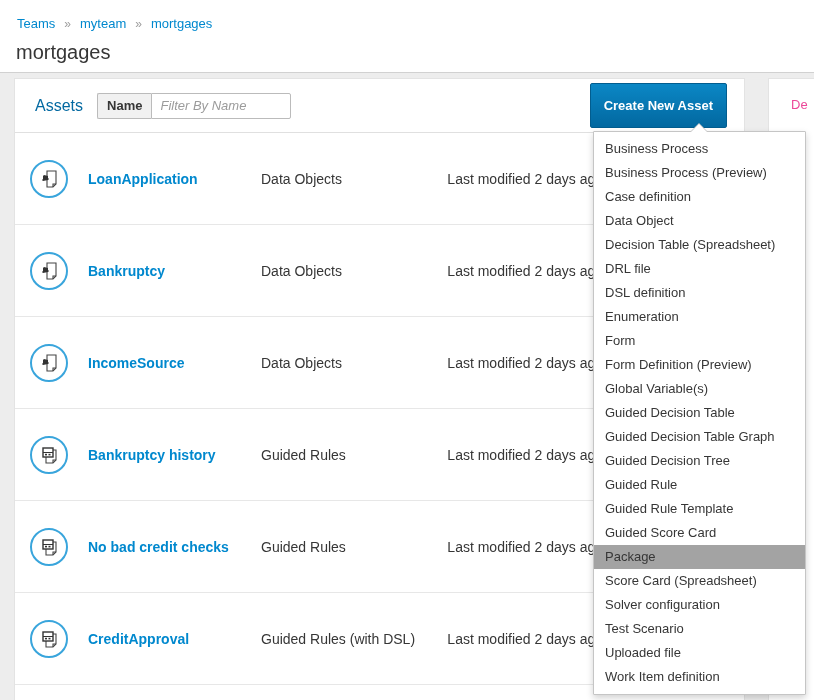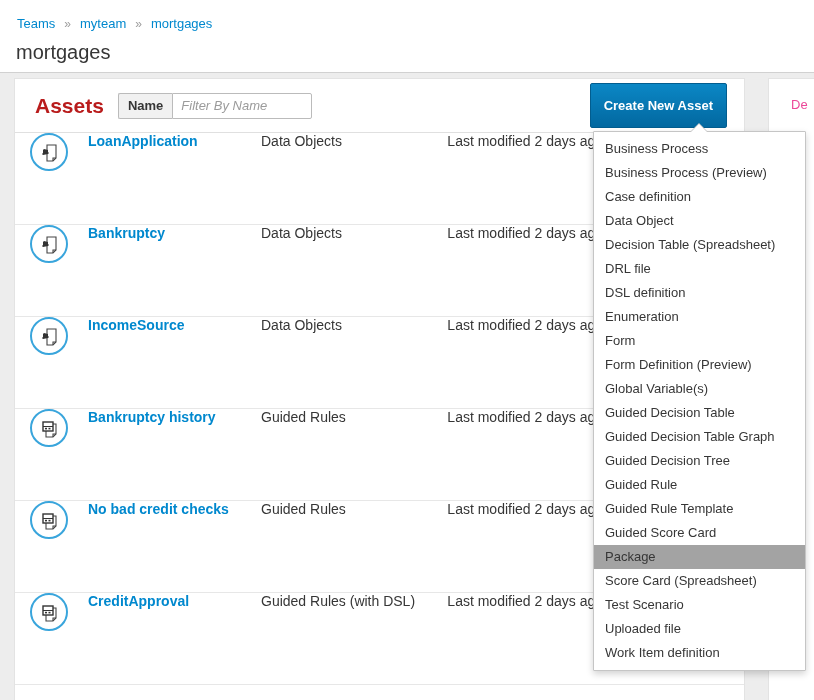--- a/index.html
+++ b/index.html
@@ -28,21 +28,21 @@
 
   
   .assets-panel {
     position:absolute; left:14px; top:78px; width:731px; height:640px;
     background:#fff; border:1px solid #e3e3e3; border-bottom:none;
   }
   .panel-header {
     height:54px; display:flex; align-items:center;
     border-bottom:1px solid #e0e0e0; padding:0 17px 0 20px;
   }
-  .panel-title { font-size:21px; color:#b91c1c; font-weight:700; margin-right:14px; }
+  .panel-title { font-size:16px; color:#0369a1; font-weight:400; margin-right:14px; }
   .filter-group { display:flex; height:26px; }
   .filter-addon {
     background:#f1f1f1; border:1px solid #bbb; border-right:none;
     font-size:13px; font-weight:700; color:#363636;
     display:flex; align-items:center; padding:0 9px;
     border-radius:2px 0 0 2px;
   }
   .filter-input {
     width:140px; border:1px solid #bbb; font-size:13px; padding:0 8px;
     font-family:"Liberation Sans", sans-serif; color:#363636;
@@ -52,21 +52,21 @@
   .create-btn {
     margin-left:auto;
     background:linear-gradient(to bottom, #0b87c5, #0268a0);
     border:1px solid #025d8f; border-radius:2px;
     color:#fff; font-weight:700; font-size:13px;
     padding:14px 13px; cursor:pointer;
     font-family:"Liberation Sans", sans-serif;
   }
   
   .asset-row {
-    height:92px; display:flex; 
+    height:92px; display:flex; align-items:center;
     border-bottom:1px solid #e7e7e7; padding-left:15px;
   }
   .icon-circle {
     width:38px; height:38px; border:2px solid #39a5dc; border-radius:50%;
     display:flex; align-items:center; justify-content:center;
     flex:none; background:#fff;
   }
   .asset-name {
     width:173px; margin-left:20px; flex:none;
     font-size:14px; font-weight:700; color:#0088ce;
@@ -240,16 +240,17 @@
   <div class="menu-item">Form Definition (Preview)</div>
   <div class="menu-item">Global Variable(s)</div>
   <div class="menu-item">Guided Decision Table</div>
   <div class="menu-item">Guided Decision Table Graph</div>
   <div class="menu-item">Guided Decision Tree</div>
   <div class="menu-item">Guided Rule</div>
   <div class="menu-item">Guided Rule Template</div>
   <div class="menu-item">Guided Score Card</div>
   <div class="menu-item highlighted">Package</div>
   <div class="menu-item">Score Card (Spreadsheet)</div>
+  <div class="menu-item">Solver configuration</div>
   <div class="menu-item">Test Scenario</div>
   <div class="menu-item">Uploaded file</div>
   <div class="menu-item">Work Item definition</div>
 </div>
 
 </body></html>

